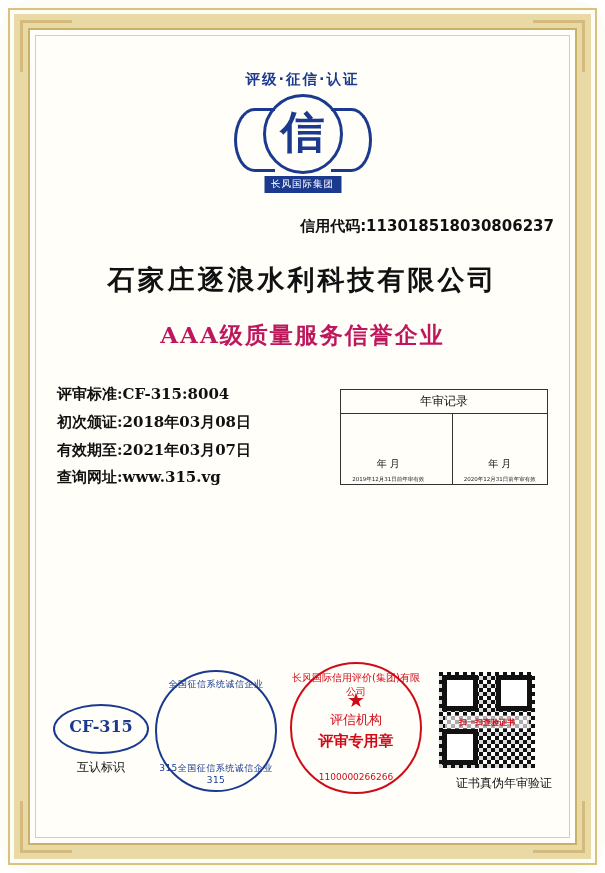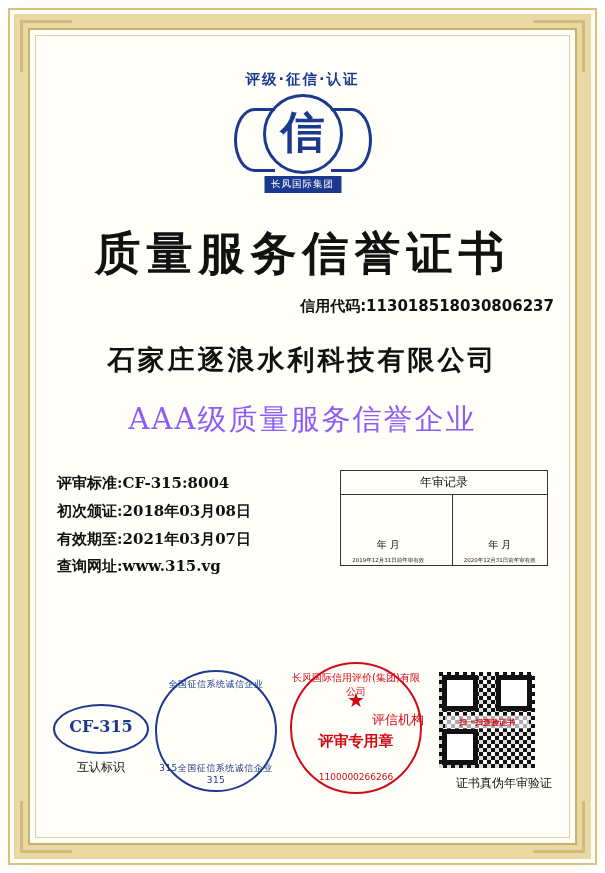--- a/index.html
+++ b/index.html
@@ -152,33 +152,33 @@
   .company-name {
     margin-top: 26px;
     font-size: 27px;
     font-weight: bold;
     letter-spacing: 3px;
     color: #111;
     font-family: "DejaVu Sans", sans-serif;
   }
   .grade-line {
     margin-top: 22px;
-    font-size: 29px;
-    font-weight: normal;
+    font-size: 23px;
+    font-weight: bold;
     letter-spacing: 2px;
-    color: #8b5cf6;
+    color: #be185d;
     font-family: "DejaVu Serif", serif;
   }
 
   
   .mid-section {
     margin-top: 30px;
     display: flex;
     justify-content: space-between;
-    align-items: flex-start;
+    align-items: center;
     padding: 0 12px;
   }
   .details {
     text-align: left;
     font-size: 15px;
     line-height: 1.85;
     color: #111;
     font-family: "DejaVu Serif", serif;
     font-weight: bold;
   }
@@ -307,21 +307,20 @@
     top: 26px; left: 50%;
     transform: translateX(-50%);
     font-size: 20px;
     line-height: 1;
   }
   .red-org {
     position: absolute;
     top: 47px; left: 0; width: 100%;
     font-size: 13px;
     font-family: "DejaVu Sans", sans-serif;
-    padding-left: 42px;
   }
   .red-purpose {
     position: absolute;
     top: 68px; left: 0; width: 100%;
     font-size: 15px;
     font-weight: bold;
     font-family: "DejaVu Sans", sans-serif;
   }
   .red-code {
     position: absolute;
@@ -397,21 +396,20 @@
     <div class="emblem-wrap">
       <div class="emblem">
         <div class="emblem-arc">评级·征信·认证</div>
         <div class="emblem-wheat-l"></div>
         <div class="emblem-wheat-r"></div>
         <div class="emblem-circle">信</div>
         <div class="emblem-base">长风国际集团</div>
       </div>
     </div>
 
-    <div class="main-title">质量服务信誉证书</div>
 
     <div class="credit-code">信用代码:113018518030806237</div>
 
     <div class="company-name">石家庄逐浪水利科技有限公司</div>
 
     <div class="grade-line">AAA级质量服务信誉企业</div>
 
     <div class="mid-section">
       <div class="details">
         <div>评审标准:CF-315:8004</div>

